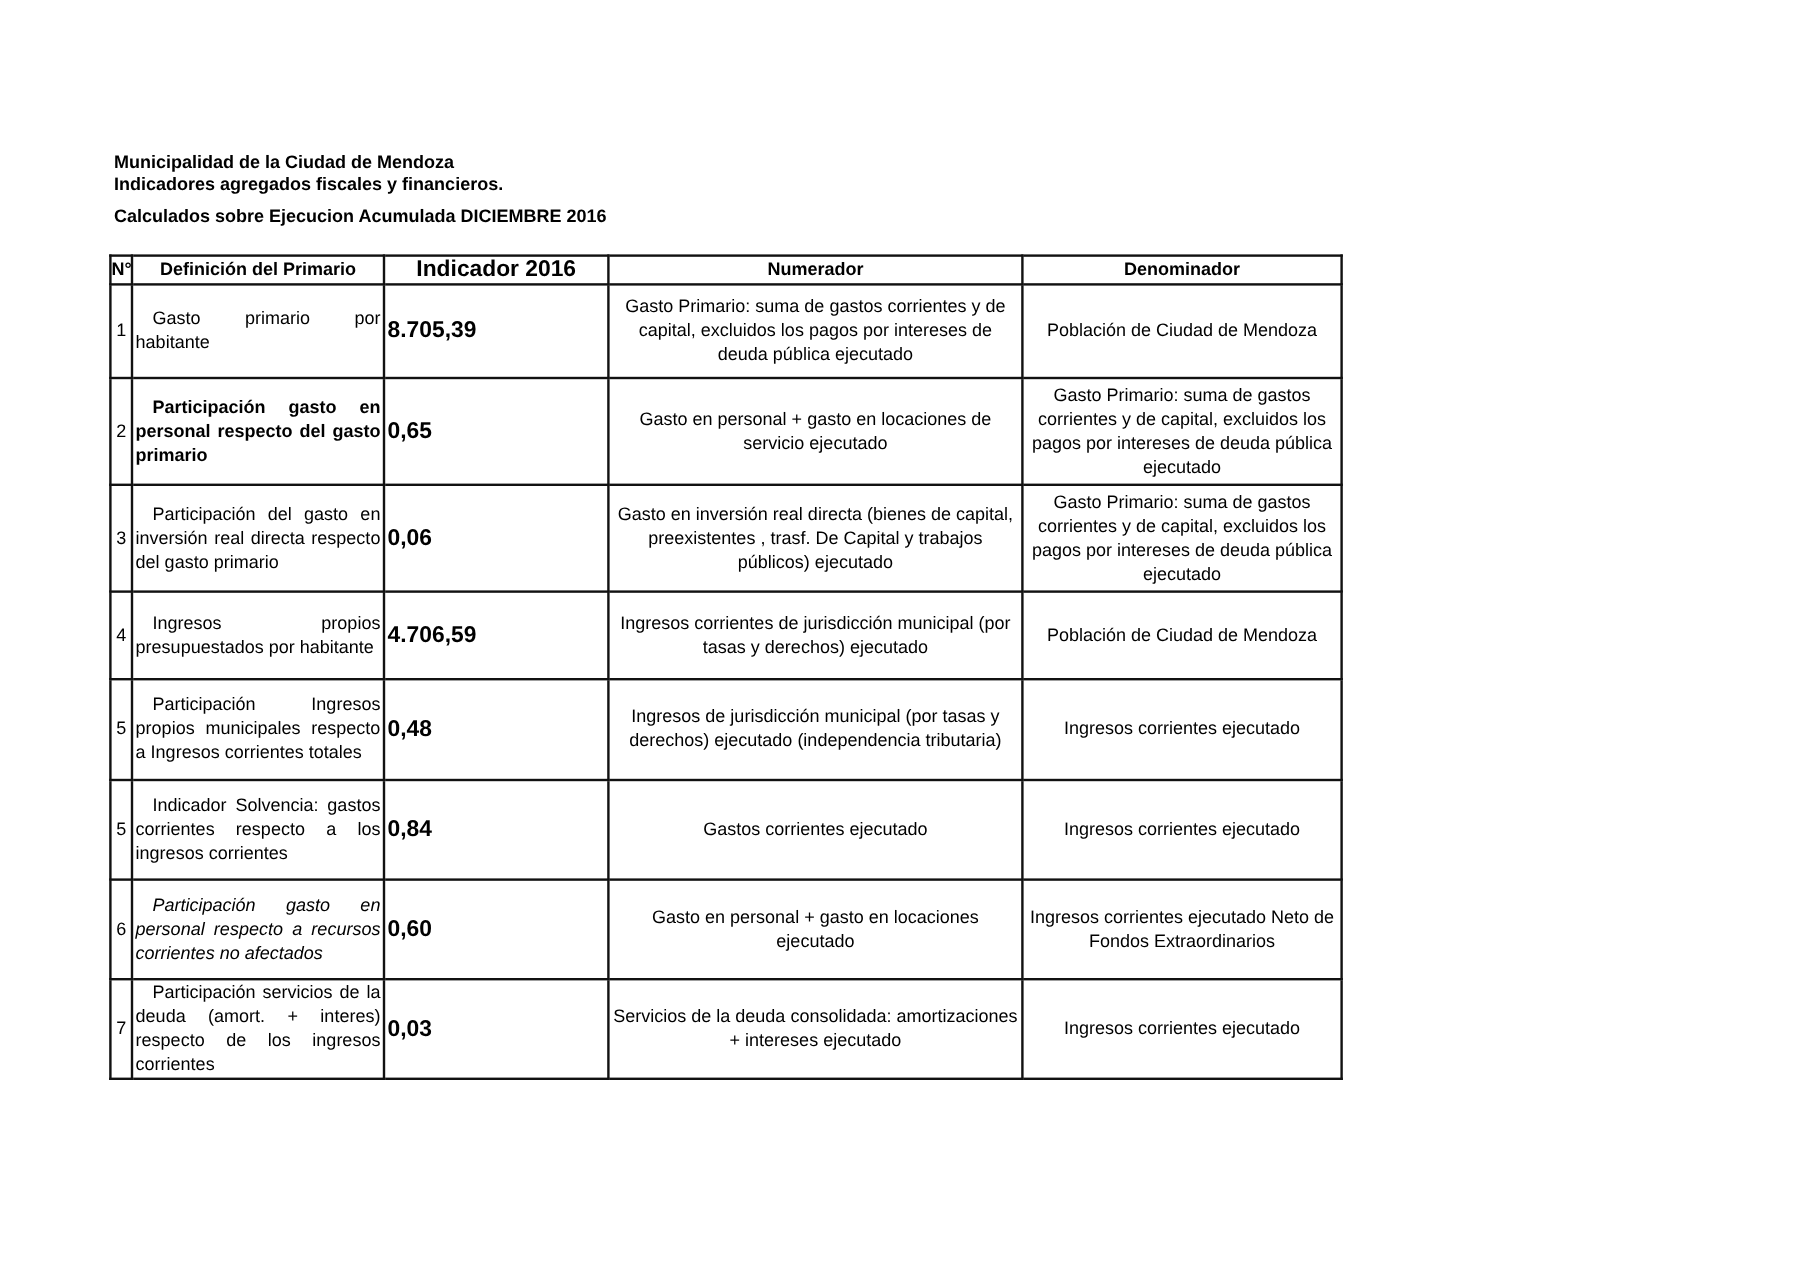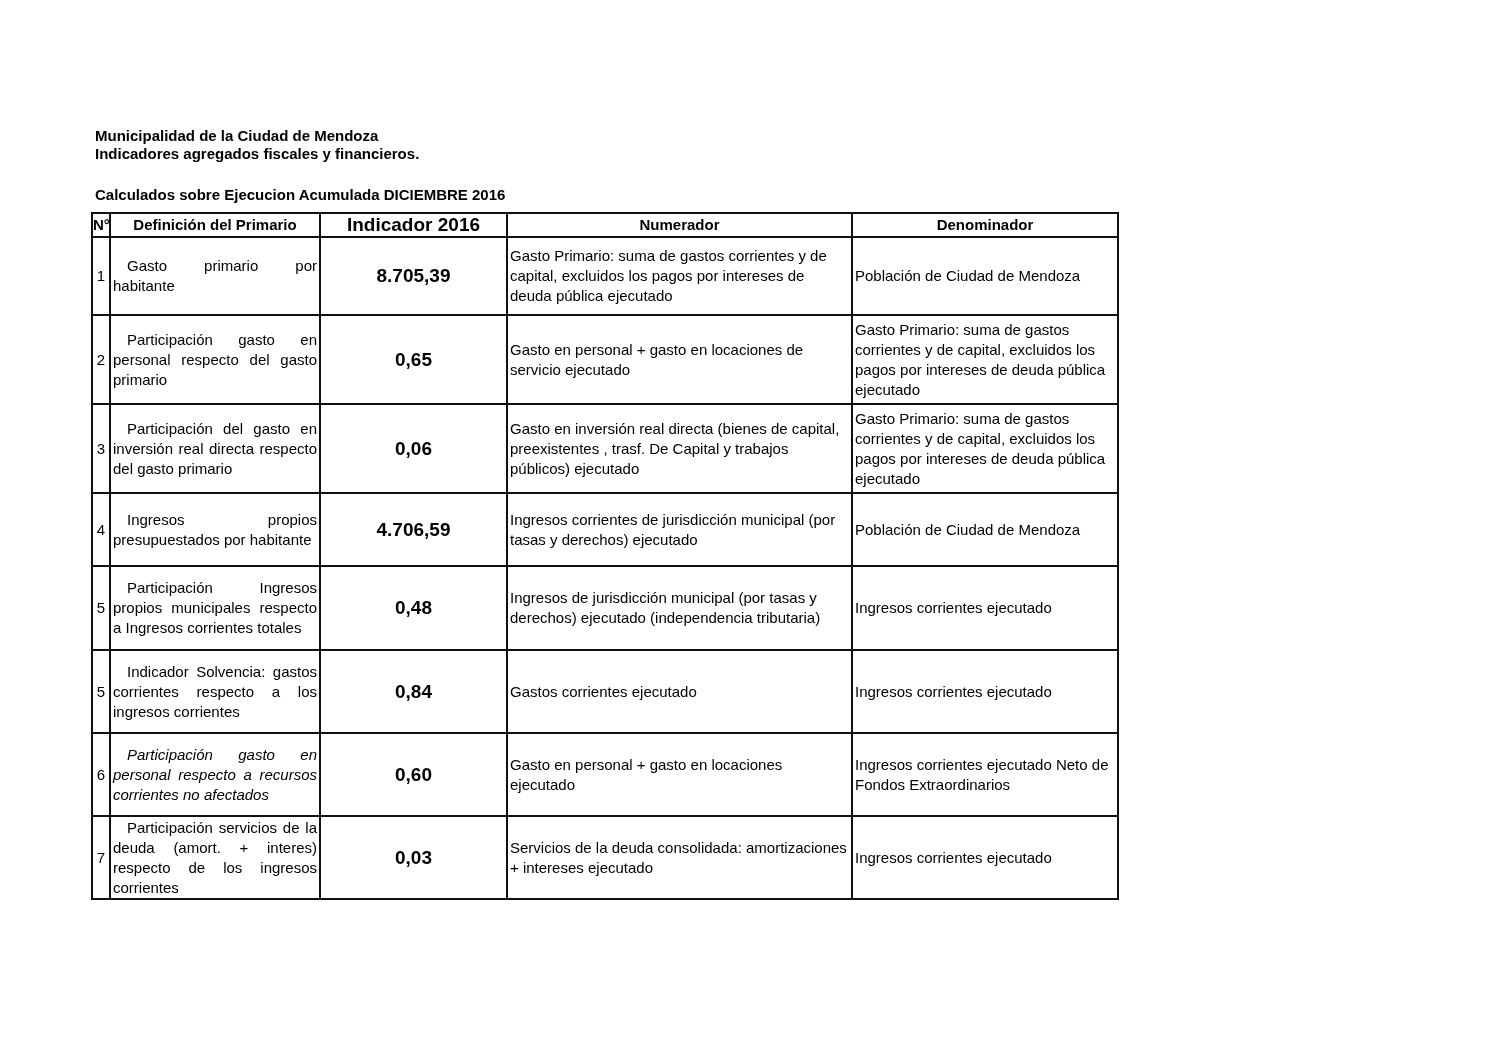--- a/index.html
+++ b/index.html
@@ -1,28 +1,28 @@
 <!DOCTYPE html>
 <html><head>
 <meta charset="utf-8">
 <style>
   html, body { margin: 0; padding: 0; background: #ffffff; }
   body { width: 1497px; height: 1058px; position: relative; font-family: "Liberation Sans", sans-serif; color: #000; }
   .heading { position: absolute; left: 95px; font-weight: bold; font-size: 15px; }
   #h1 { top: 111px; margin-top: 16px; }
   #h2 { top: 145px; }
-  #h3 { top: 186px; }
+  #h3 { top: 172px; }
   table { position: absolute; left: 91px; top: 212px; border-collapse: collapse; table-layout: fixed; width: 1026px; }
   td, th { border: 2px solid #111; padding: 0 2px; font-size: 15px; vertical-align: middle; line-height: 20px; }
   th { font-weight: bold; text-align: center; height: 22px; }
   th.ind { font-size: 19px; }
   td.num { text-align: center; padding: 0; }
   td.def { text-align: justify; text-align-last: left; }
-  td.val { text-align: center; font-weight: bold; font-size: 19px; }
-  td.txt { text-align: left; }
+  td.val { font-weight: bold; font-size: 19px; }
+  td.txt { text-align: center; }
   col.c1 { width: 18px; } col.c2 { width: 210px; } col.c3 { width: 187px; } col.c4 { width: 345px; } col.c5 { width: 266px; }
   tr.r1 { height: 78px; } tr.r2 { height: 89px; } tr.r3 { height: 89px; } tr.r4 { height: 73px; }
   tr.r5 { height: 84px; } tr.r6 { height: 83px; } tr.r7 { height: 83px; } tr.r8 { height: 83px; }
 </style>
 </head>
 <body>
 
 <div id="h1" class="heading">Municipalidad de la Ciudad de Mendoza</div>
 <div id="h2" class="heading">Indicadores agregados fiscales y financieros.</div>
 <div id="h3" class="heading">Calculados sobre Ejecucion Acumulada DICIEMBRE 2016</div>
@@ -47,21 +47,21 @@
   <tbody>
     <tr class="r1">
       <td class="num">1</td>
       <td class="def" style="text-indent: 14px;">Gasto primario por habitante</td>
       <td class="val">8.705,39</td>
       <td class="txt">Gasto Primario: suma de gastos corrientes y de capital, excluidos los pagos por intereses de deuda pública ejecutado</td>
       <td class="txt">Población de Ciudad de Mendoza</td>
     </tr>
     <tr class="r2">
       <td class="num">2</td>
-      <td class="def" style="text-indent: 14px;">Participación gasto en personal respecto del gasto primario</td>
+      <td class="def" style="text-indent: 14px; font-weight: bold;">Participación gasto en personal respecto del gasto primario</td>
       <td class="val">0,65</td>
       <td class="txt">Gasto en personal + gasto en locaciones de servicio ejecutado</td>
       <td class="txt">Gasto Primario: suma de gastos corrientes y de capital, excluidos los pagos por intereses de deuda pública ejecutado</td>
     </tr>
     <tr class="r3">
       <td class="num">3</td>
       <td class="def" style="text-indent: 14px;">Participación del gasto en inversión real directa respecto del gasto primario</td>
       <td class="val">0,06</td>
       <td class="txt">Gasto en inversión real directa (bienes de capital, preexistentes , trasf. De Capital y trabajos públicos) ejecutado</td>
       <td class="txt">Gasto Primario: suma de gastos corrientes y de capital, excluidos los pagos por intereses de deuda pública ejecutado</td>

